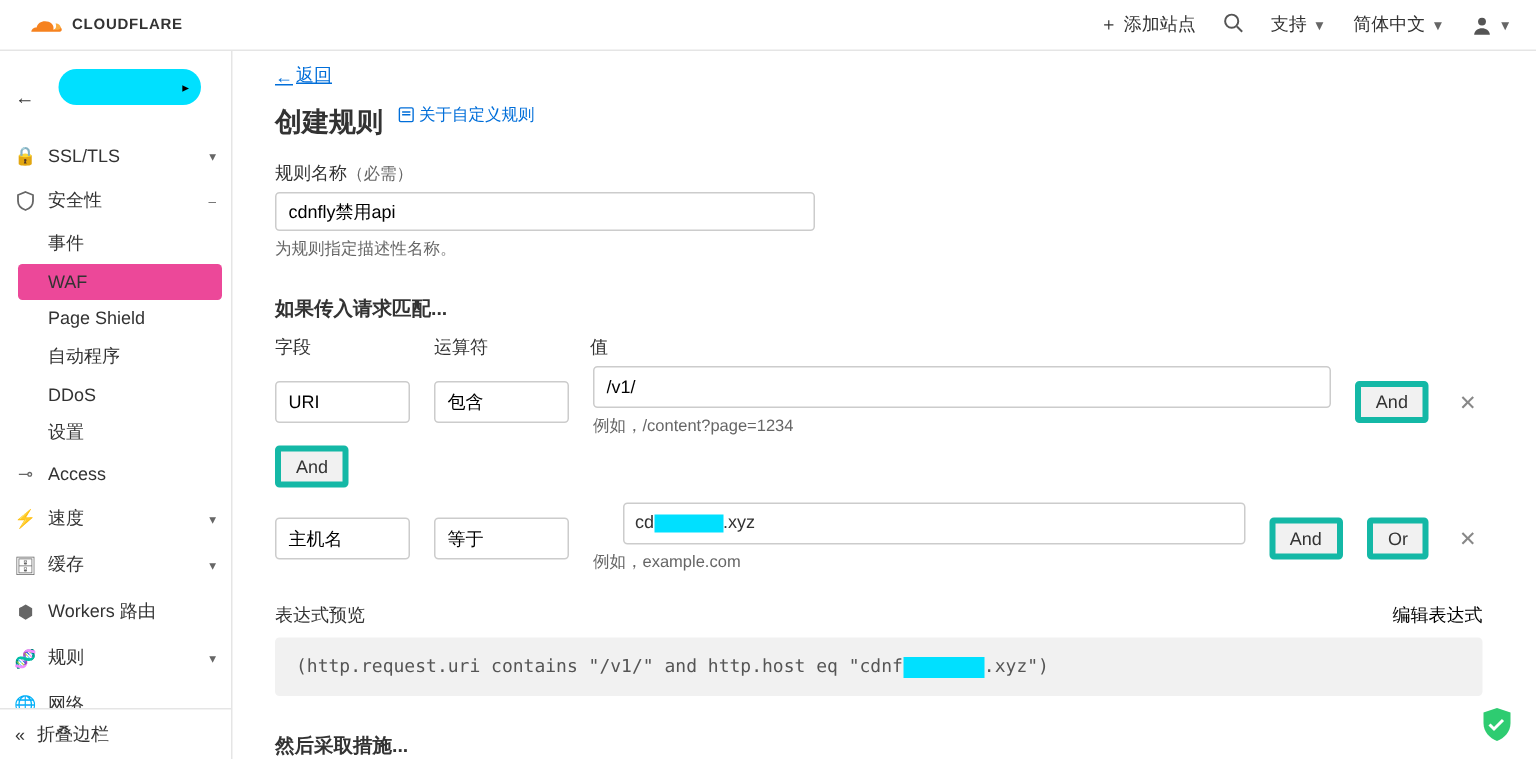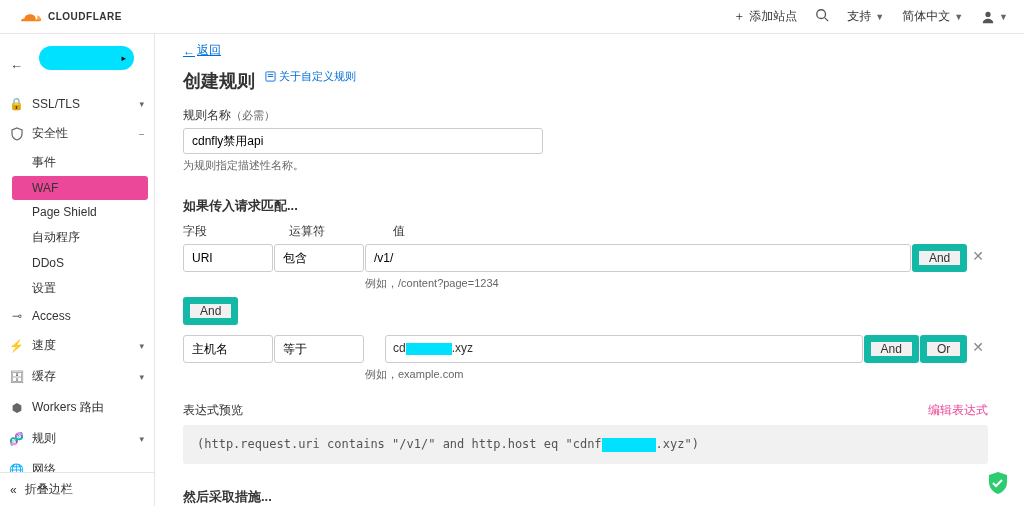--- a/index.html
+++ b/index.html
@@ -26,28 +26,28 @@
   .field-label { font-size: 12px; margin-bottom: 4px; display: block; }
   .req { font-size: 11px; color: #666; }
   input.text, select.sel { border: 1px solid #ccc; border-radius: 3px; padding: 5px 8px; font-size: 12px; background: #fff; }
   input.text { width: 360px; }
   .hint { font-size: 11px; color: #666; margin-top: 4px; }
   .section-title { font-size: 13px; font-weight: 600; margin-top: 24px; margin-bottom: 8px; }
   .col-headers { display: flex; gap: 16px; font-size: 12px; margin-bottom: 4px; }
   .ch-field { width: 90px; }
   .ch-op { width: 88px; }
   .ch-val { flex: 1; }
-  .rule-row { display: flex; gap: 1px; align-items: flex-start; margin-bottom: 4px; }
+  .rule-row { display: flex; gap: 16px; align-items: center; margin-bottom: 4px; }
   .sel { width: 90px; height: 28px; appearance: none; padding-right: 18px; background-image: linear-gradient(45deg, transparent 50%, #666 50%), linear-gradient(135deg, #666 50%, transparent 50%); background-position: right 8px top 12px, right 4px top 12px; background-size: 4px 4px, 4px 4px; background-repeat: no-repeat;}
   .val-input { flex: 1; min-width: 0; height: 28px; }
-  .tag-btn { border: 7px solid #14b8a6; background: #f1f1f1; border-radius: 3px; padding: 4px 10px; font-size: 12px; cursor: pointer; height: 28px; display:inline-flex; align-items:center;}
+  .tag-btn { border: 4px solid #14b8a6; background: #f1f1f1; border-radius: 3px; padding: 4px 10px; font-size: 12px; cursor: pointer; height: 28px; display:inline-flex; align-items:center;}
   .close-x { cursor: pointer; color: #888; font-size: 14px; padding: 4px; }
   .logic-row { margin: 6px 0 10px 0; }
   .expr-row { display: flex; justify-content: space-between; align-items: baseline; margin-top: 20px; }
-  .link { color: #ec4899; font-size: 12px; cursor: pointer; }
+  .link { color: #000000; font-size: 12px; cursor: pointer; }
   .expr-box { margin-top: 6px; background: #f1f1f1; padding: 12px 14px; font-family: Menlo, Consolas, monospace; font-size: 12px; color: #555; border-radius: 3px; position: relative; }
   .expr-box .hl { display: inline-block; background: #00e0ff; height: 14px; vertical-align: middle; width: 54px; }
   .badge-shield { position: fixed; right: 16px; bottom: 12px; width: 20px; height: 22px; }
   .caret { font-size: 9px; color: #666; }
 </style>
 </head>
 <body>
 
 <div class="header">
   <div class="logo">

